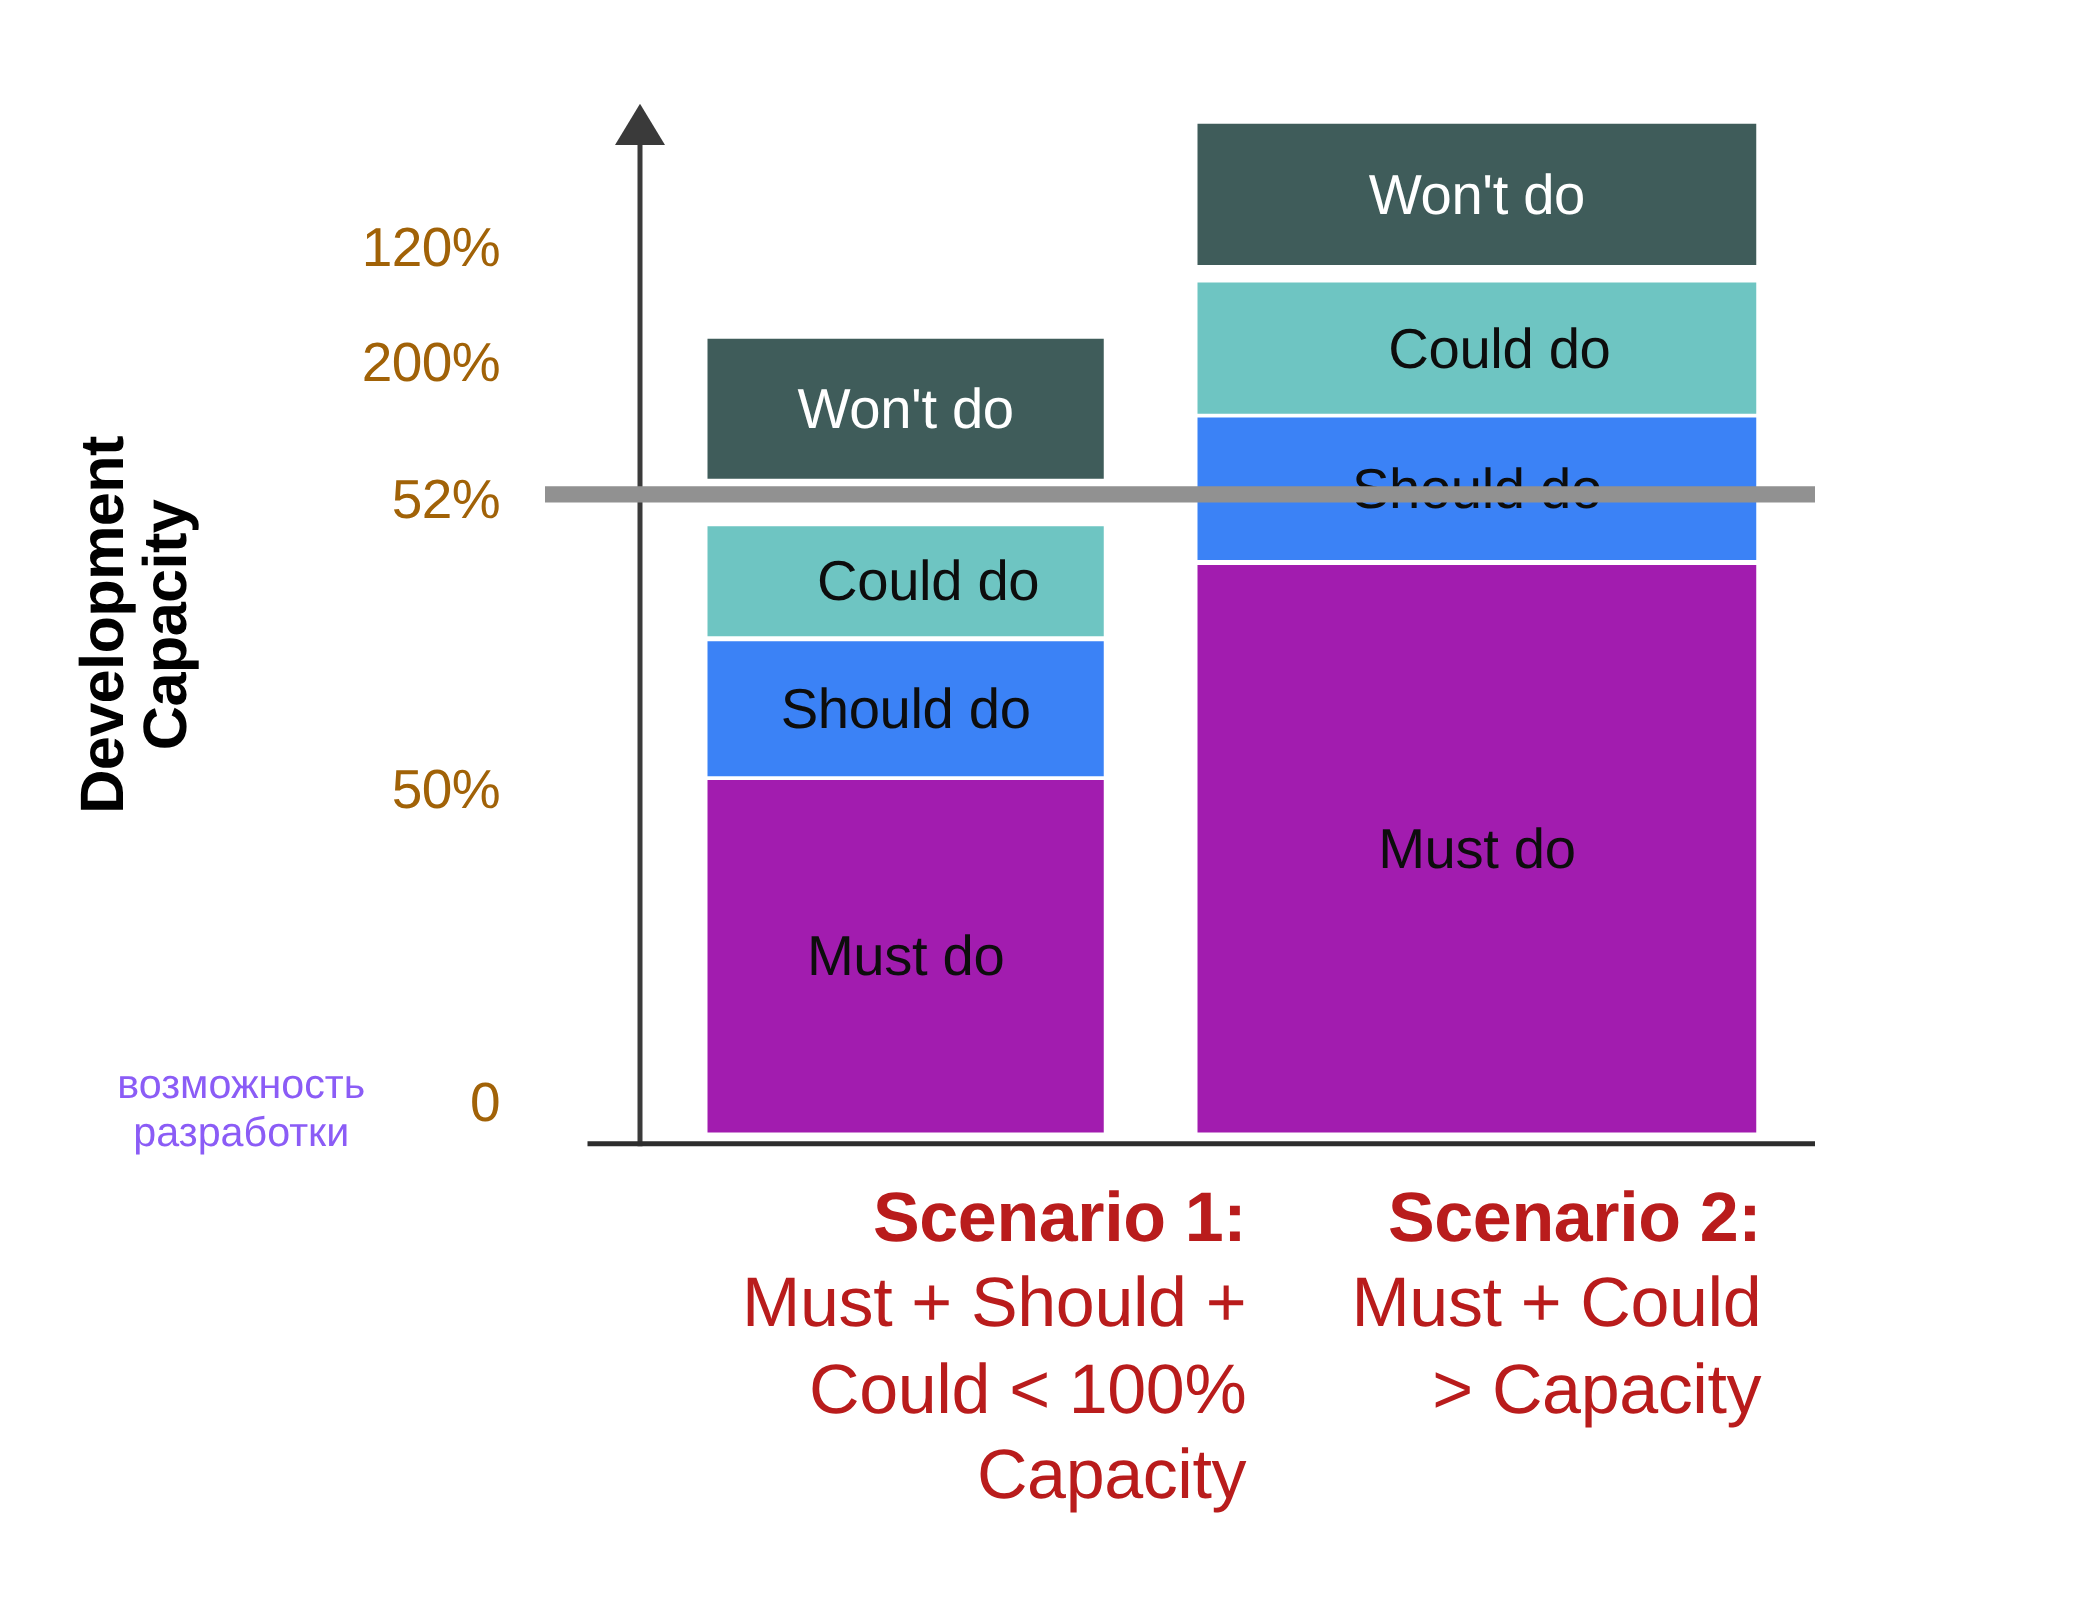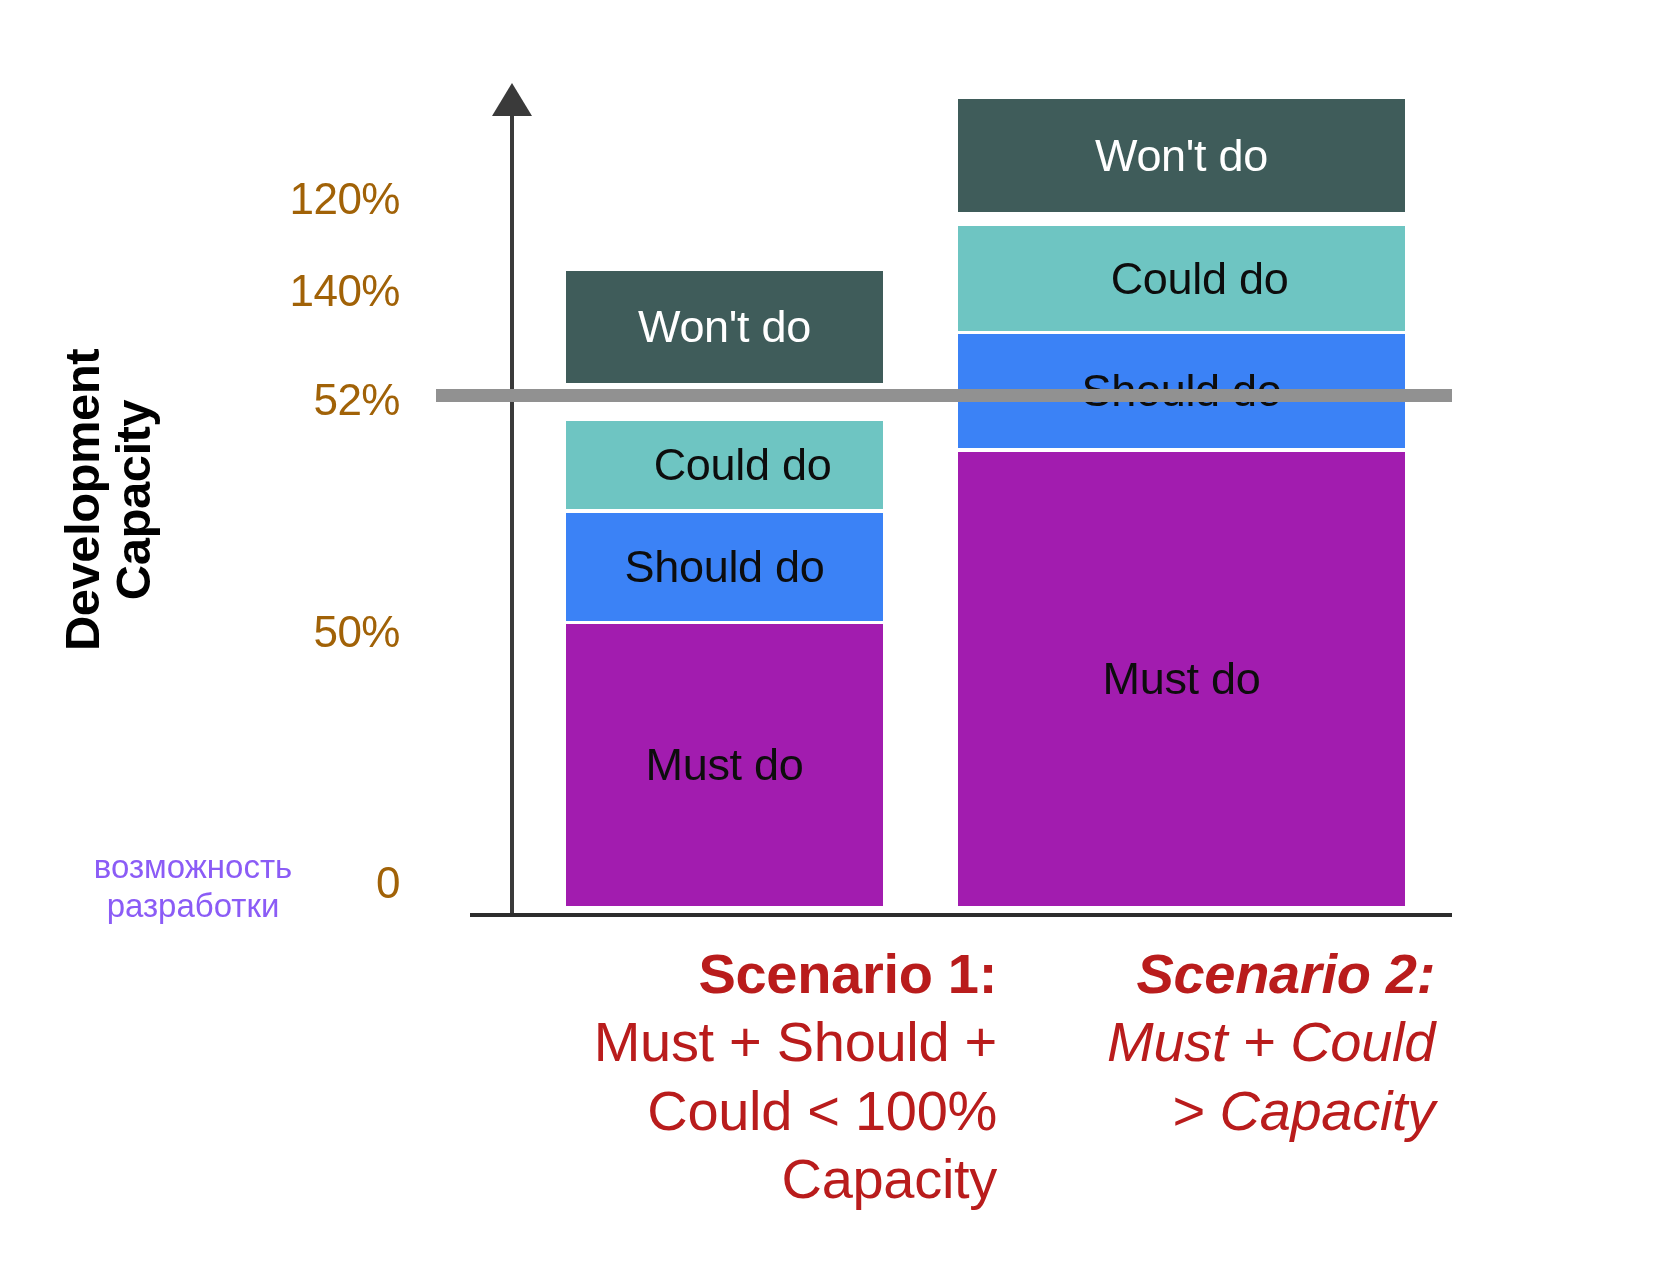--- a/index.html
+++ b/index.html
@@ -100,34 +100,34 @@
 
   
   .catlabel {
     position: absolute; text-align: right;
     font-size: 56px; color: #b91c1c; line-height: 1.22;
     letter-spacing: -0.3px;
   }
   .catlabel .head { font-weight: bold; display: block; }
   .catlabel .sub  { display: block; }
   .cat1 { left: 452px; top: 940px; width: 545px; }
-  .cat2 { left: 930px; top: 940px; width: 505px; font-style: italic; }
+  .cat2 { left: 904px; top: 940px; width: 505px; }
 </style>
 </head>
 <body>
 
 <div id="stage">
 
   <div class="axis-vline"></div>
   <div class="axis-arrow"></div>
 
   <div class="axis-hline"></div>
 
   <div class="ytick t120">120%</div>
-  <div class="ytick t110">140%</div>
+  <div class="ytick t110">200%</div>
   <div class="ytick t100">52%</div>
   <div class="ytick t50">50%</div>
   <div class="ytick t0">0</div>
 
   <div class="ytitle-wrap">
     <div class="ytitle-line">Development</div>
     <div class="ytitle-line">Capacity</div>
   </div>
 
   <div class="ru-note">

